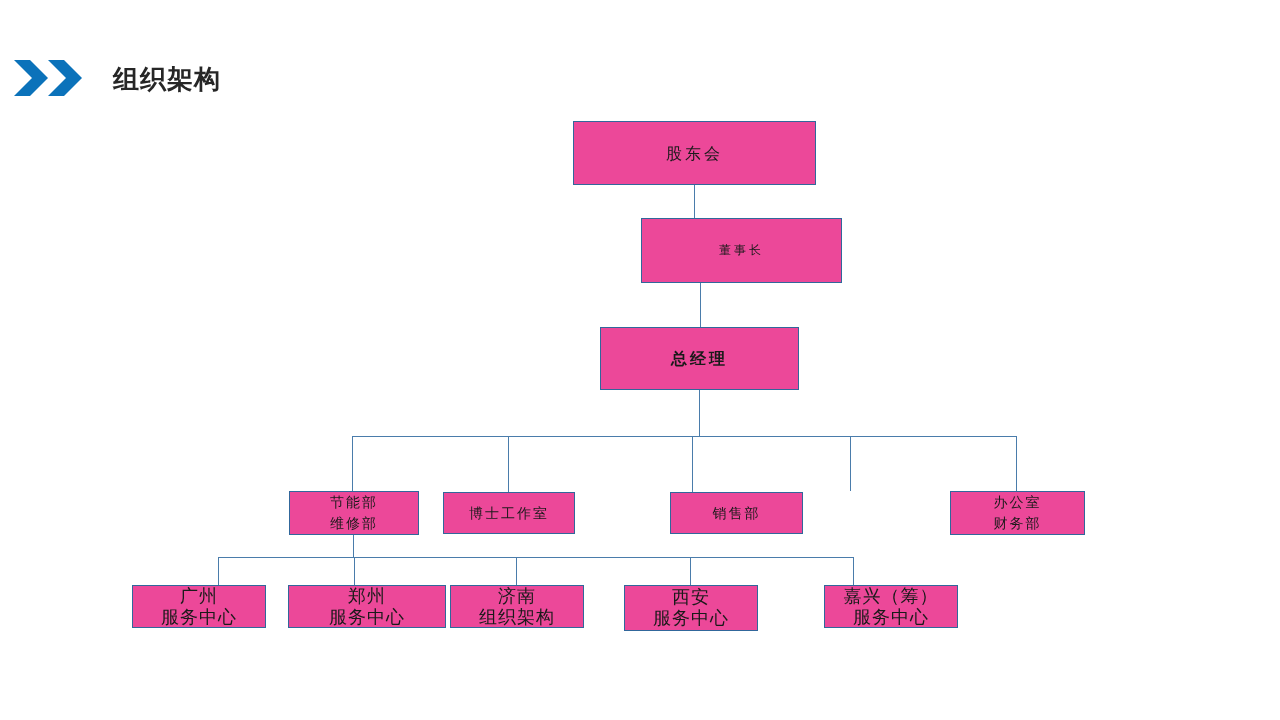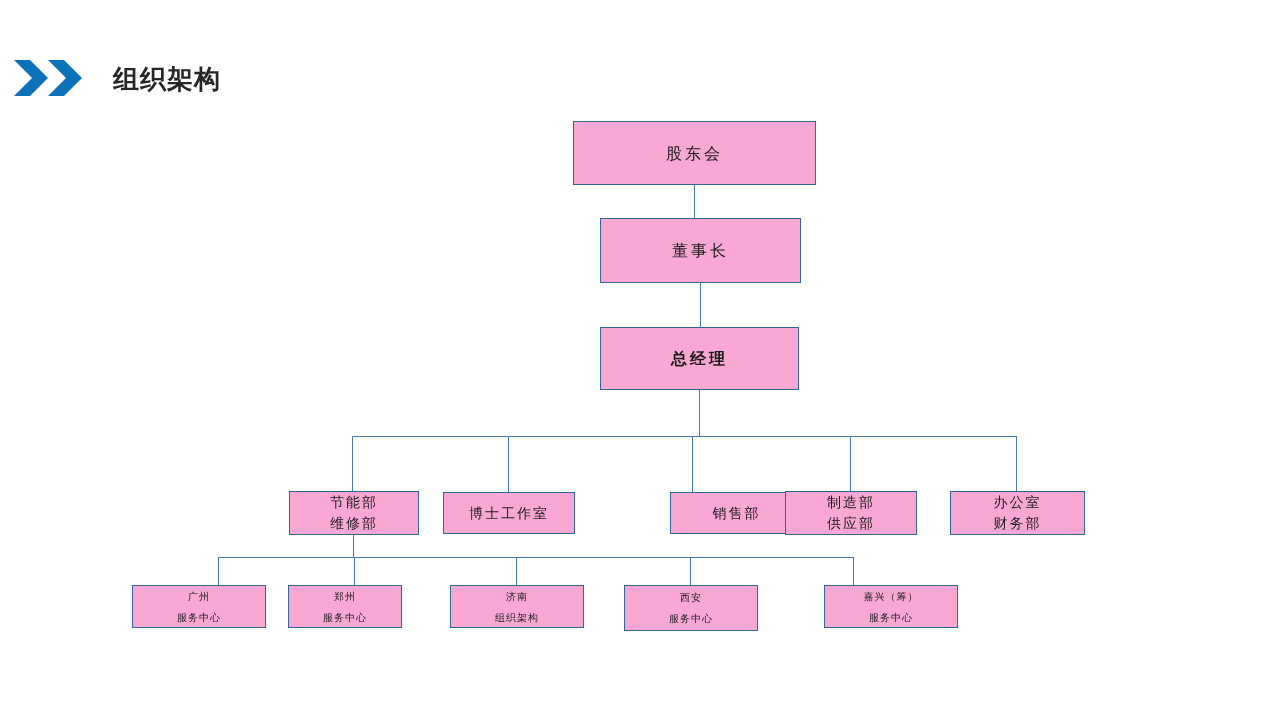--- a/index.html
+++ b/index.html
@@ -64,37 +64,37 @@
     width: 1280px;
     height: 720px;
     pointer-events: none;
   }
 
   
   .node {
     position: absolute;
     box-sizing: border-box;
     border: 1.4px solid #31679b;
-    background: #f9a8d4;
+    background: #ec4899;
     display: flex;
     align-items: center;
     justify-content: center;
     text-align: center;
     color: #1a1a1a;
     font-size: 15px;
     line-height: 21px;
     letter-spacing: 2px;
     white-space: pre-line;
     z-index: 2;
   }
   .node.lvl1 { font-size: 16px; letter-spacing: 3px; }
-  .node.lvl2 { font-size: 16px; letter-spacing: 3px; }
+  .node.lvl2 { font-size: 12px; letter-spacing: 3px; margin-left: 41px; }
   .node.lvl3 { font-size: 16px; letter-spacing: 3px; }
   .node.dept { font-size: 14px; letter-spacing: 2px; }
-  .node.center { font-size: 10px; letter-spacing: 1px; }
+  .node.center { font-size: 18px; letter-spacing: 1px; }
 </style>
 </head>
 <body>
 
 <div id="slide">
 
   <div class="header">
     <svg class="chevrons" viewBox="0 0 72 38">
       <polygon points="0,1 16,1 34,19 16,37 0,37 18,19" fill="#0b72ba"></polygon>
       <polygon points="34,1 50,1 68,19 50,37 34,37 52,19" fill="#0b72ba"></polygon>
@@ -137,28 +137,26 @@
     <div class="node lvl1" style="left:573px; top:121px; width:243px; height:64px;">股东会</div>
 
     <div class="node lvl2" style="left:600px; top:218px; width:201px; height:65px;">董事长</div>
 
     <div class="node lvl3" style="left:600px; top:327px; width:199px; height:63px;font-weight:bold;">总经理</div>
 
     <div class="node dept" style="left:289px; top:491px; width:130px; height:44px;text-align:center;">节能部
 维修部</div>
     <div class="node dept" style="left:443px; top:492px; width:132px; height:42px;">博士工作室</div>
     <div class="node dept" style="left:658px; top:492px; width:133px; height:42px;margin-left:12px;">销售部</div>
-    <div class="node dept" style="left:785px; top:491px; width:132px; height:44px;">制造部
-供应部</div>
     <div class="node dept" style="left:950px; top:491px; width:135px; height:44px;">办公室
 财务部</div>
 
     <div class="node center" style="left:132px; top:585px; width:134px; height:43px;">广州
 服务中心</div>
-    <div class="node center" style="left:288px; top:585px; width:114px; height:43px;">郑州
+    <div class="node center" style="left:288px; top:585px; width:158px; height:43px;">郑州
 服务中心</div>
     <div class="node center" style="left:450px; top:585px; width:134px; height:43px;">济南
 组织架构</div>
     <div class="node center" style="left:624px; top:585px; width:134px; height:46px;">西安
 服务中心</div>
     <div class="node center" style="left:787px; top:585px; width:134px; height:43px;margin-left:37px;">嘉兴（筹）
 服务中心</div>
 
   </div>
 </div>

